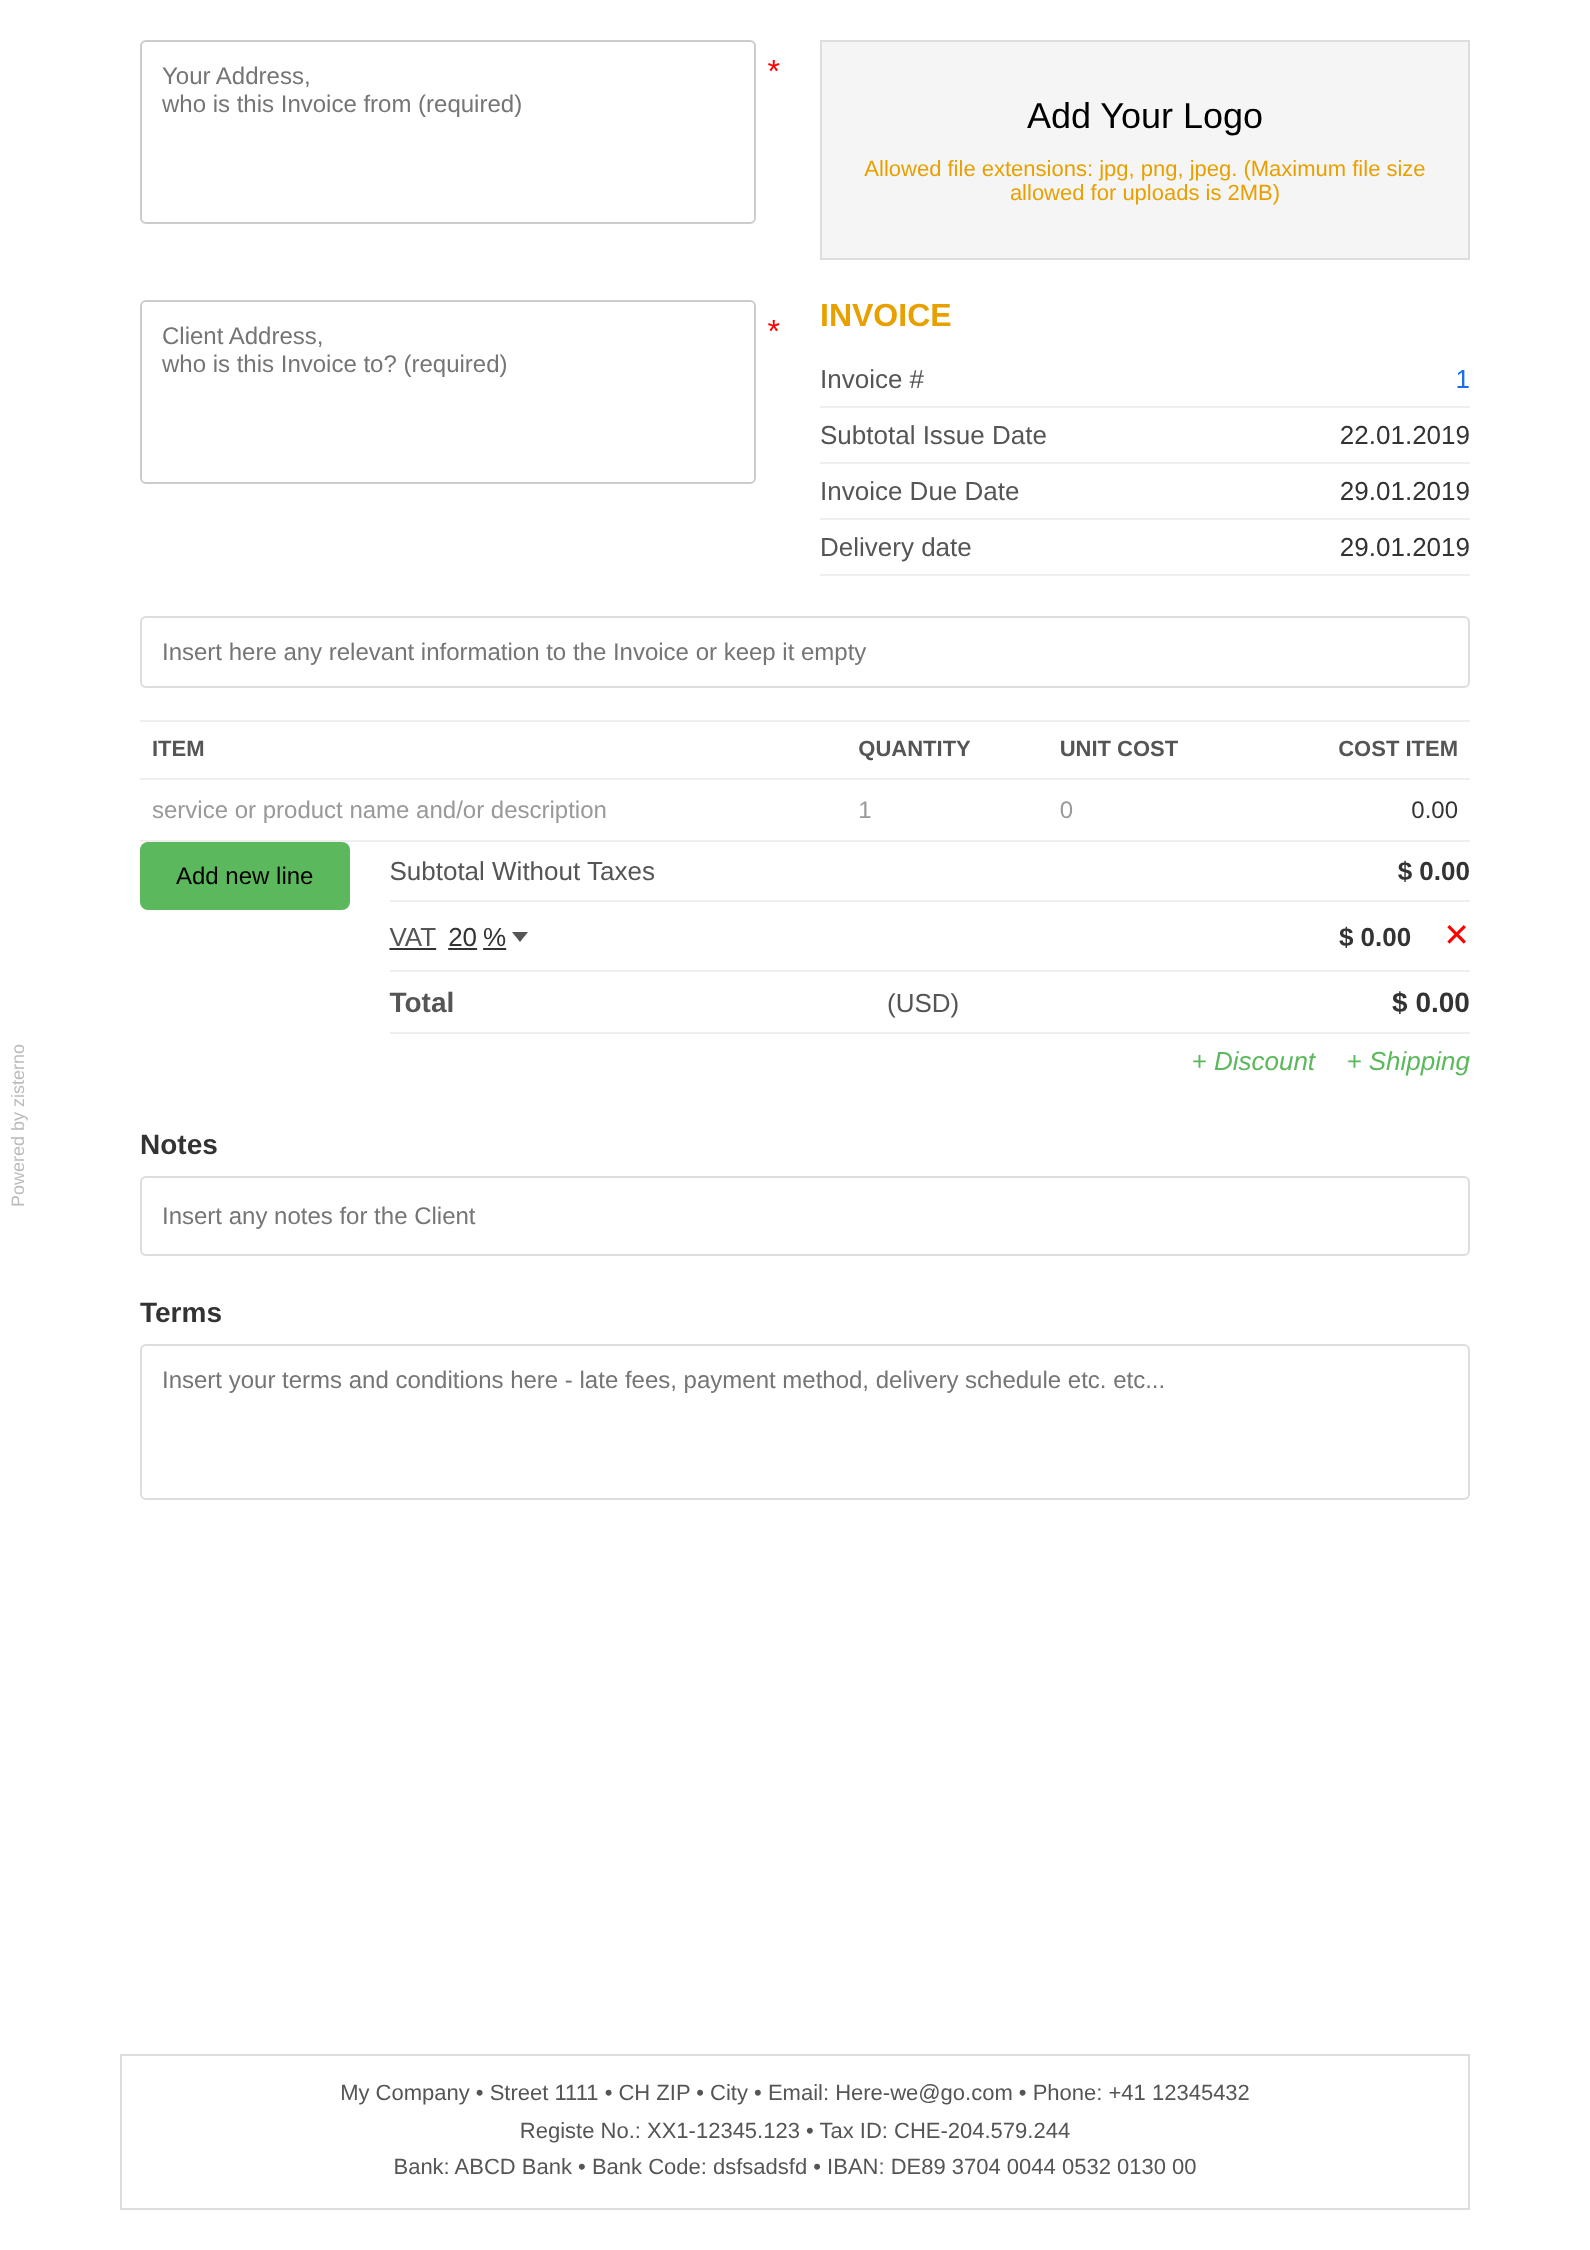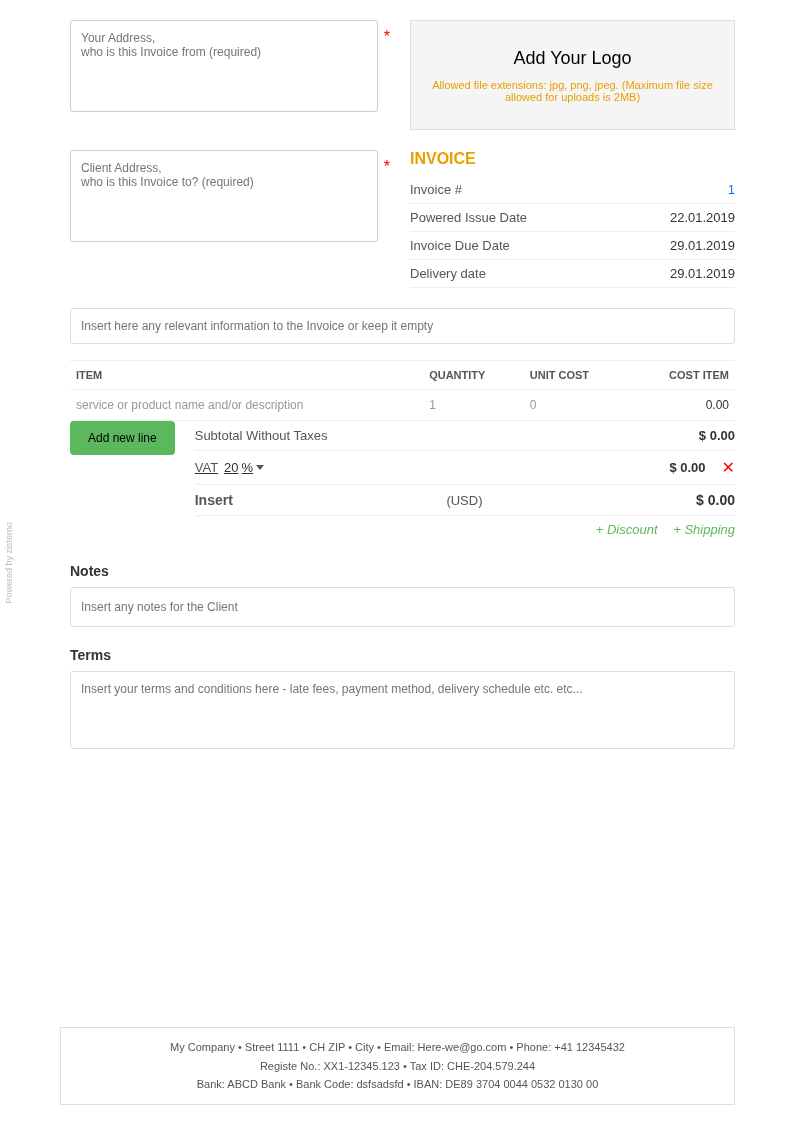--- a/index.html
+++ b/index.html
@@ -354,21 +354,21 @@
       </div>
     </div>
 
     <div class="invoice-details">
       <div class="invoice-label">INVOICE</div>
       <div class="invoice-row">
         <span class="label">Invoice #</span>
         <span class="value-blue">1</span>
       </div>
       <div class="invoice-row">
-        <span class="label">Powered Issue Date</span>
+        <span class="label">Subtotal Issue Date</span>
         <span class="value">22.01.2019</span>
       </div>
       <div class="invoice-row">
         <span class="label">Invoice Due Date</span>
         <span class="value">29.01.2019</span>
       </div>
       <div class="invoice-row">
         <span class="label">Delivery date</span>
         <span class="value">29.01.2019</span>
       </div>
@@ -418,21 +418,21 @@
             <span class="chevron-down"></span>
           </span>
         </div>
         <div style="display:flex;align-items:center;gap:8px;">
           <span class="value">$ 0.00</span>
           <span class="delete-icon">✕</span>
         </div>
       </div>
 
       <div class="totals-row total-final">
-        <span class="label">Insert</span>
+        <span class="label">Total</span>
         <span style="color:#555;font-weight:normal;font-size:13px;">(USD)</span>
         <span class="value">$ 0.00</span>
       </div>
 
       <div class="discount-shipping">
         <a class="discount-link">+ Discount</a>
         <a class="shipping-link">+ Shipping</a>
       </div>
     </div>
   </div>

